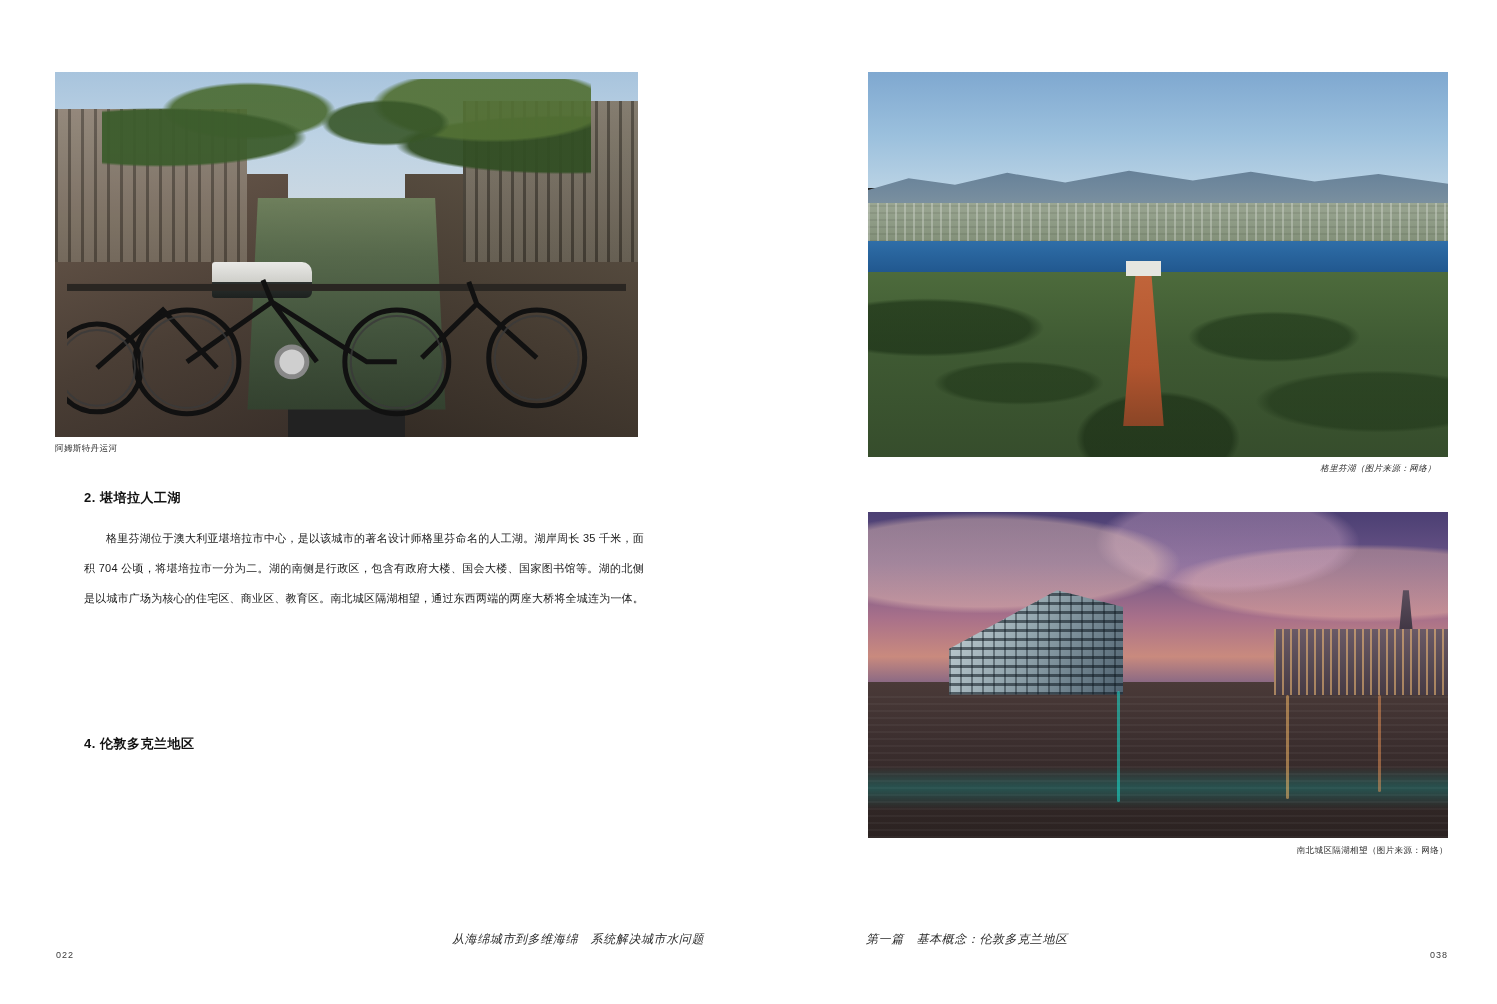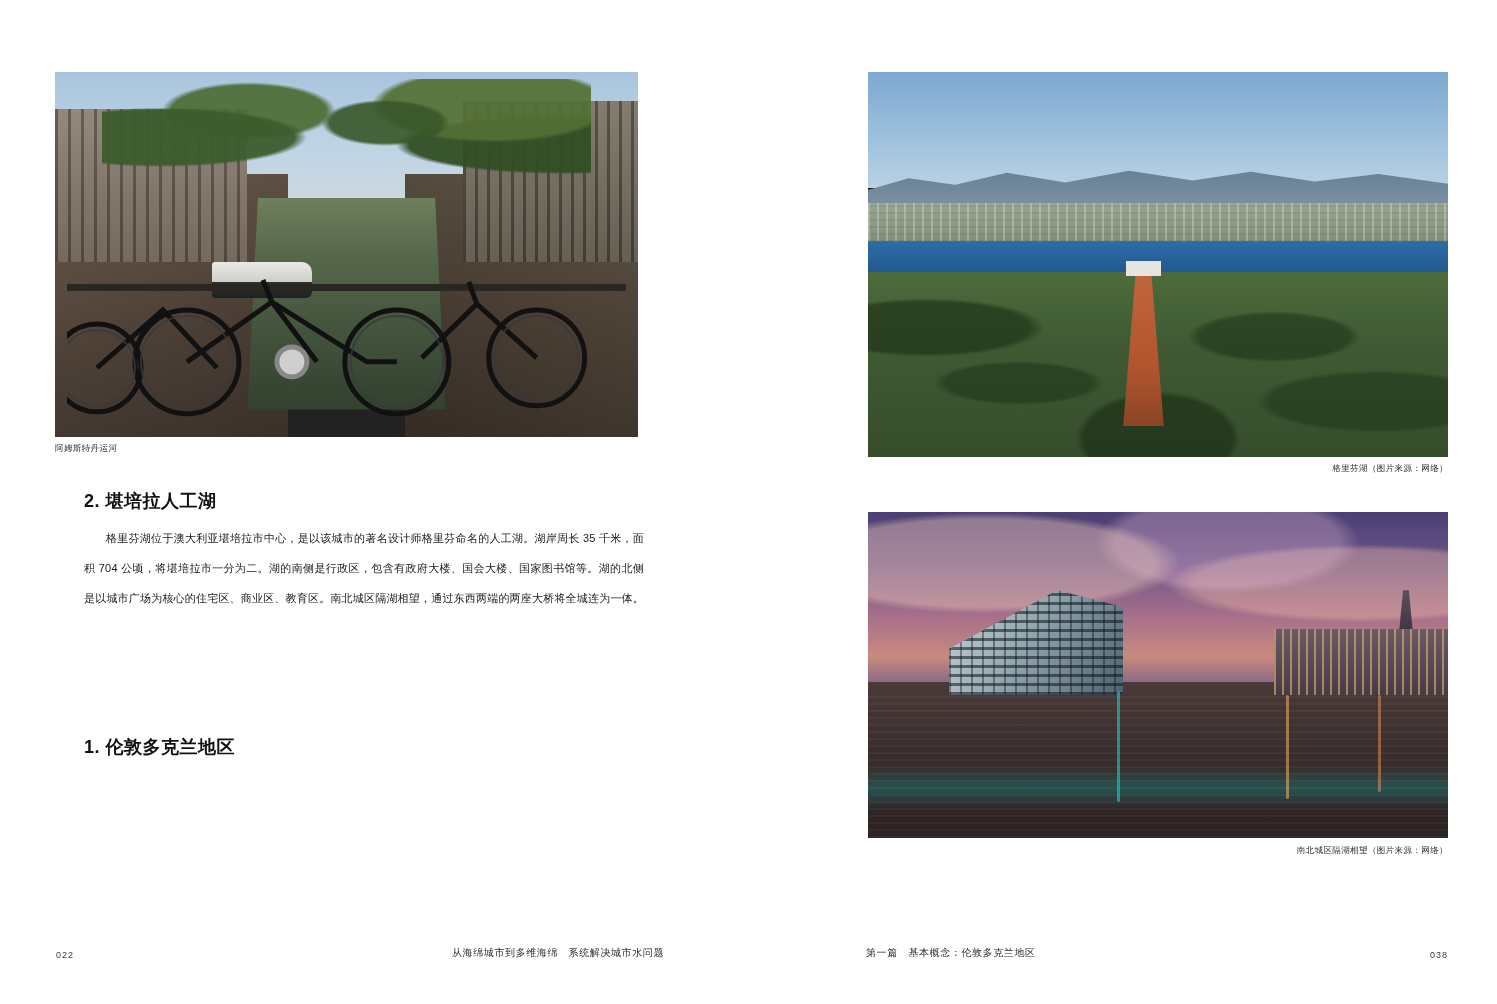--- a/index.html
+++ b/index.html
@@ -89,21 +89,21 @@
     border-radius: 3px 10px 6px 3px;
   }
   .canal-bike {
     position: absolute; bottom: 2%; left: 2%; width: 96%; height: 52%;
   }
   .canal-bike svg { width: 100%; height: 100%; }
 
   
   .h3 {
     position: absolute;
-    font-size: 18px;
+    font-size: 13px;
     font-weight: bold;
     color: #111;
     letter-spacing: .5px;
   }
   .para {
     position: absolute;
     font-size: 11px;
     line-height: 30px;
     color: #1a1a1a;
     text-align: justify;
@@ -114,25 +114,26 @@
   
   .folio {
     position: absolute;
     bottom: 44px;
     font-size: 9px;
     color: #3a3a3a;
     letter-spacing: 1px;
   }
   .footer-text {
     position: absolute;
-    bottom: 44px;
-    font-size: 10px;
+    bottom: 56px;
+    font-size: 12px;
     color: #2b2b2b;
     letter-spacing: .6px;
     white-space: nowrap;
+    font-style: italic;
   }
 
   
   #photo-griffin {
     left: 120px; top: 72px; width: 580px; height: 385px;
   }
   .gr-sky {
     position: absolute; left:0; top:0; width:100%; height:30%;
     background: linear-gradient(180deg,#7fa8d0 0%, #9bc0dd 55%, #b9d2e4 100%);
   }
@@ -278,21 +279,21 @@
       </div>
     </div>
 
     <div class="caption" style="left:55px; top:443px;">阿姆斯特丹运河</div>
 
     <div class="h3" style="left:84px; top:489px;">2. 堪培拉人工湖</div>
 
     <div class="para" style="left:84px; top:523px; width:560px;">格里芬湖位于澳大利亚堪培拉市中心，是以该城市的著名设计师格里芬命名的人工湖。湖岸周长 35 千米，面积 704 公顷，将堪培拉市一分为二。湖的南侧是行政区，包含有政府大楼、国会大楼、国家图书馆等。湖的北侧是以城市广场为核心的住宅区、商业区、教育区。南北城区隔湖相望，通过东西两端的两座大桥将全城连为一体。</div>
 
 
-    <div class="h3" style="left:84px; top:735px;">1. 伦敦多克兰地区</div>
+    <div class="h3" style="left:84px; top:735px;">4. 伦敦多克兰地区</div>
 
 
     <div class="folio" style="left:56px;text-align:center;">022</div>
 
     <div class="footer-text" style="left:452px;">从海绵城市到多维海绵　系统解决城市水问题</div>
   </div>
 
   <div class="page page-right">
 
     <div class="photo" id="photo-griffin">
@@ -301,21 +302,21 @@
       <div class="gr-city"></div>
       <div class="gr-citydots"></div>
       <div class="gr-lake"></div>
       <div class="gr-land"></div>
       <div class="gr-landtex"></div>
       <div class="gr-axis-green"></div>
       <div class="gr-axis"></div>
       <div class="gr-parl"></div>
     </div>
 
-    <div class="caption caption-right" style="right:49px; top:463px;">格里芬湖（图片来源：网络）</div>
+    <div class="caption caption-right" style="right:61px; top:463px;font-style:italic;">格里芬湖（图片来源：网络）</div>
 
     <div class="photo" id="photo-docklands">
       <div class="dk-sky"></div>
       <div class="dk-clouds"></div>
       <div class="dk-water"></div>
       <div class="dk-bldg"></div>
       <div class="dk-bldg-win"></div>
       <div class="dk-tower"></div>
       <div class="dk-right"></div>
       <div class="dk-right-win"></div>

